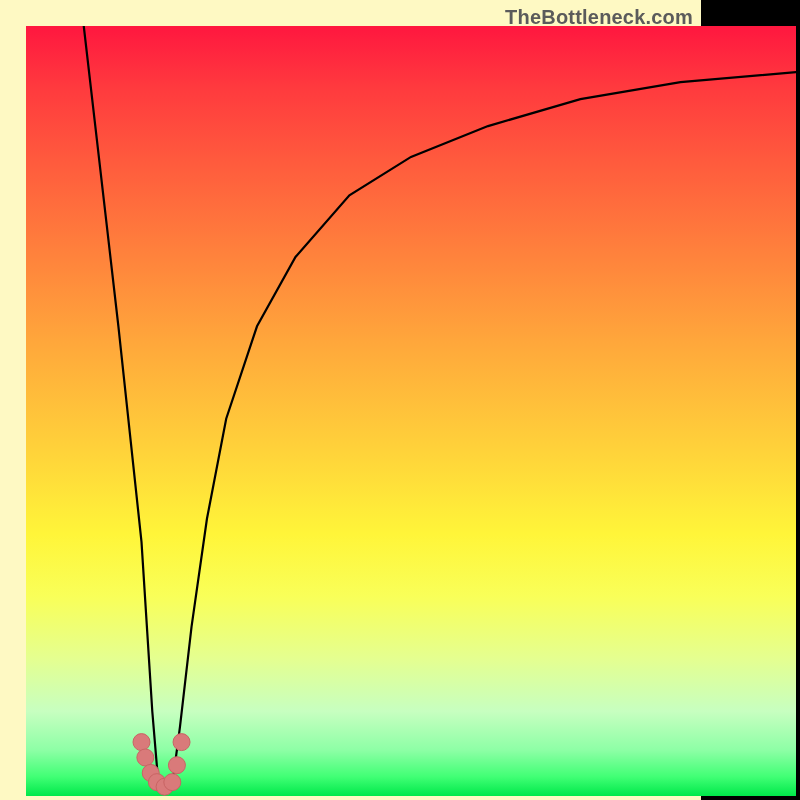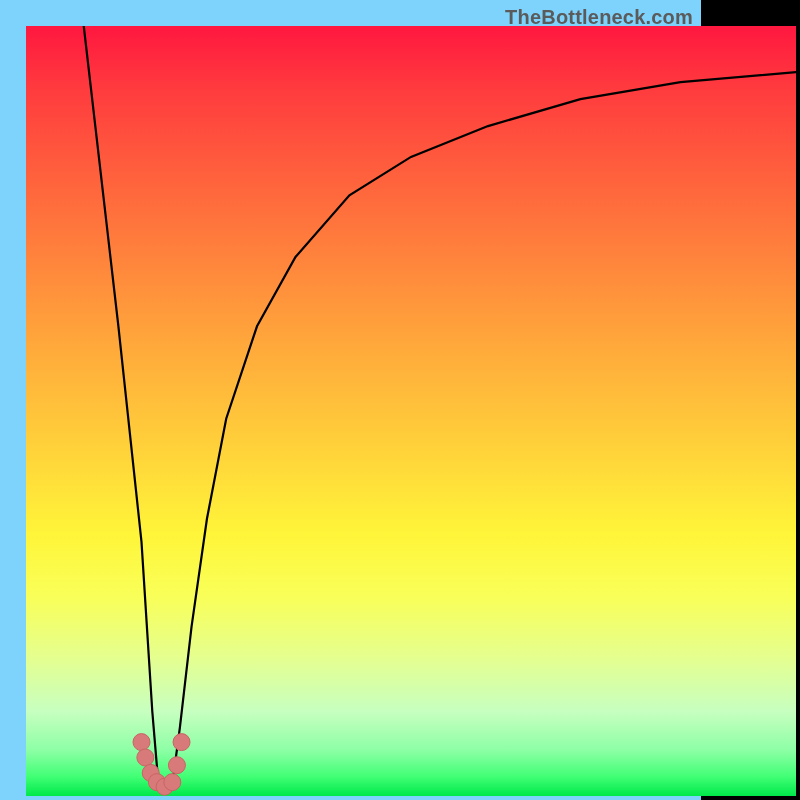--- a/index.html
+++ b/index.html
@@ -10,21 +10,21 @@
     overflow: hidden;
     background: #000;
     font-family: Arial, Helvetica, sans-serif;
   }
   .frame {
     position: absolute;
     left: 0;
     top: 0;
     width: 701px;
     height: 800px;
-    background: #7dd3fc;
+    background: #fef9c3;
   }
   .plot-area {
     position: absolute;
     left: 26px;
     top: 26px;
     width: 770px;
     height: 770px;
     overflow: hidden;
   }
   .gradient-bg {

